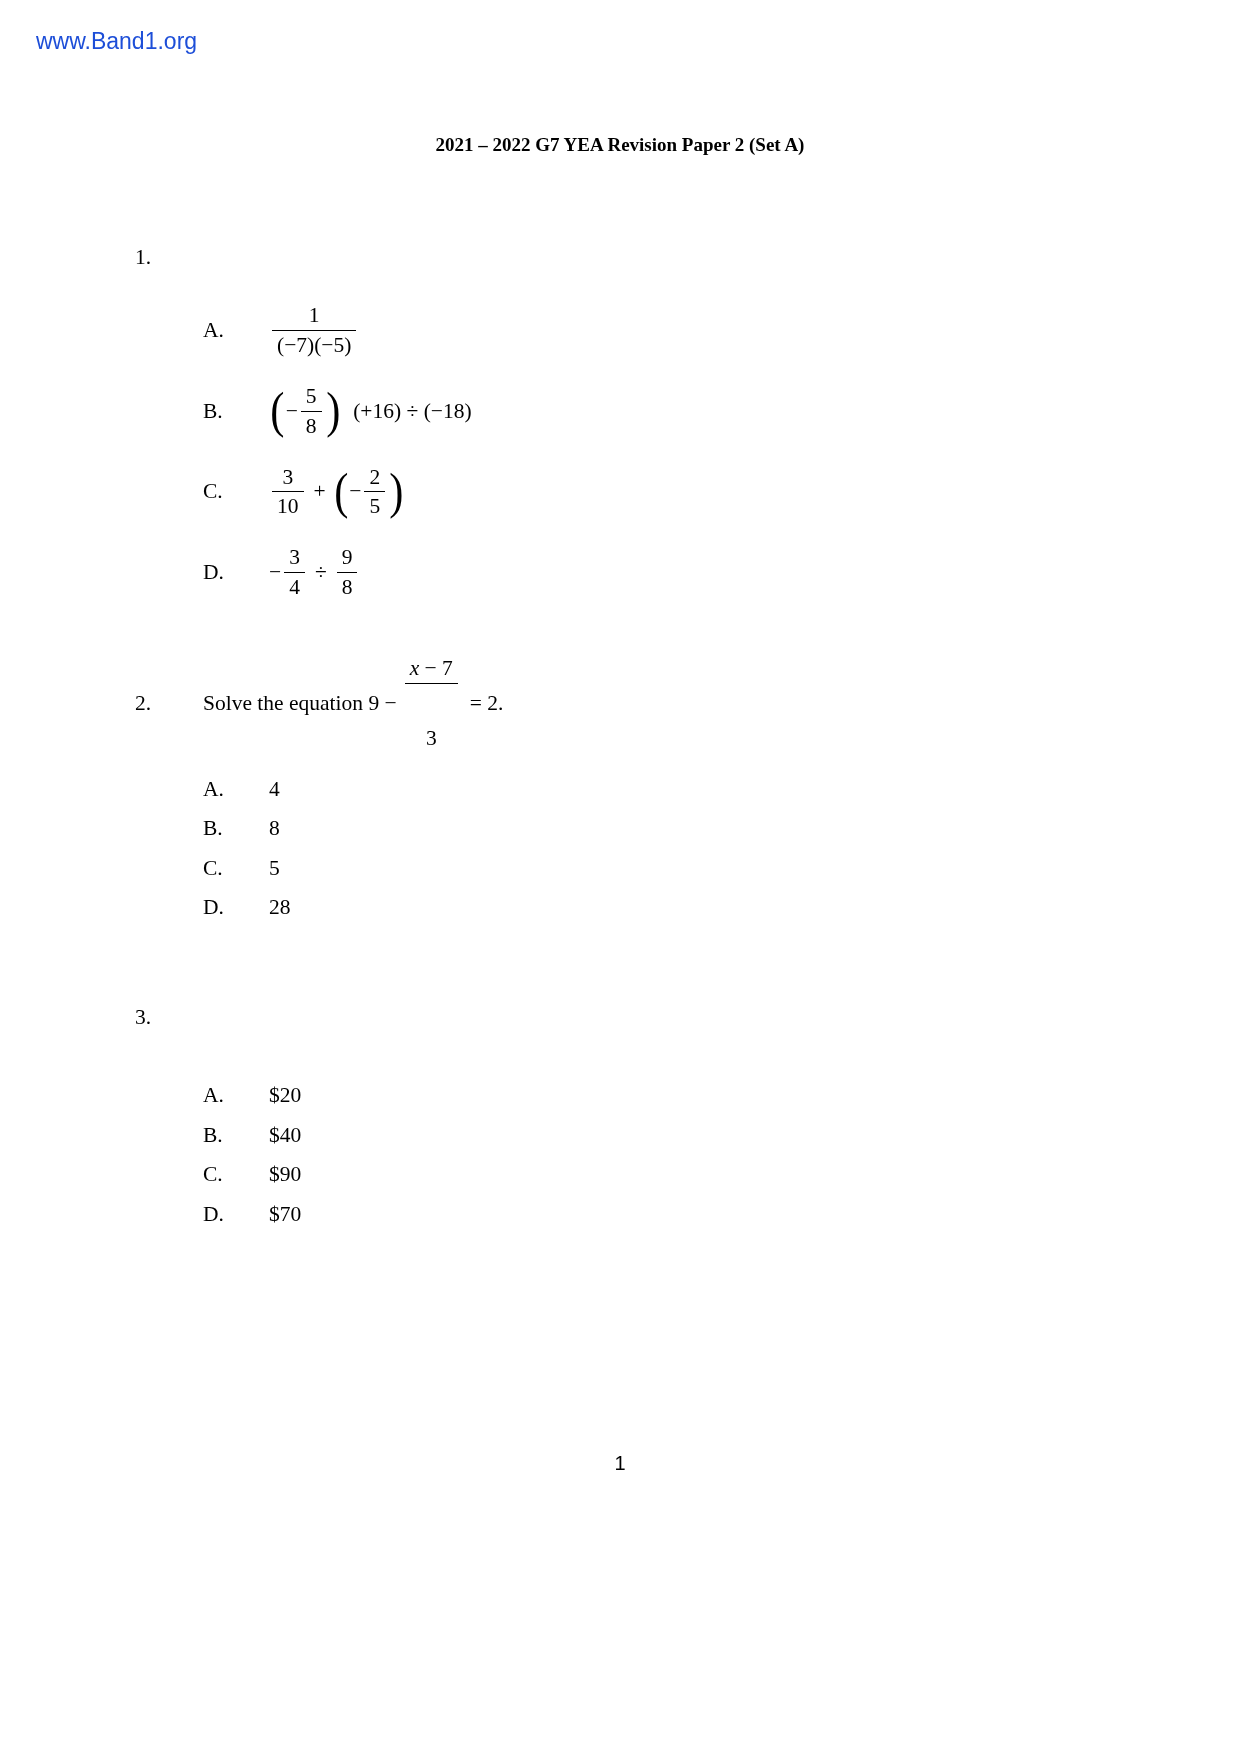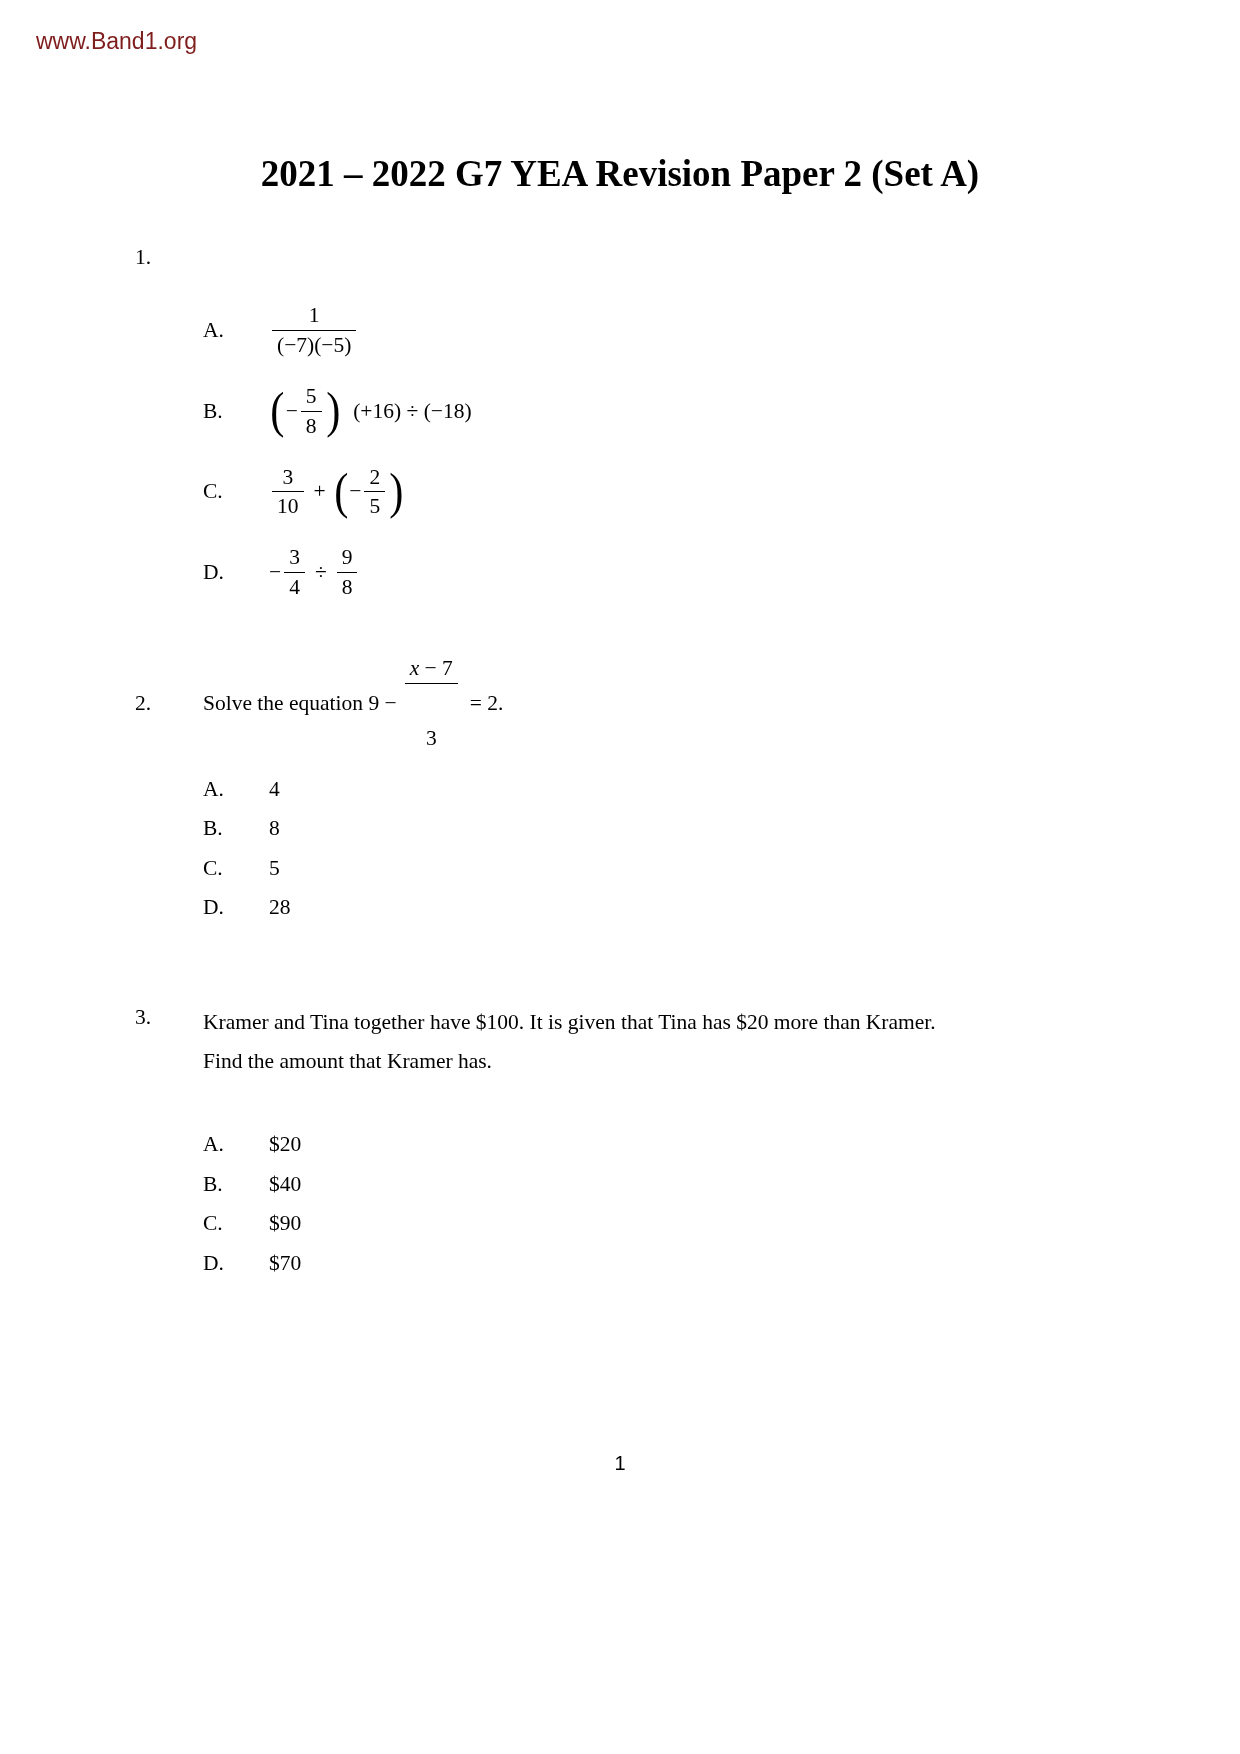--- a/index.html
+++ b/index.html
@@ -12,30 +12,30 @@
     color: #000000;
     font-size: 21.5px;
   }
 
   .site-url {
     position: absolute;
     left: 36px;
     top: 28px;
     font-family: "Liberation Sans", sans-serif;
     font-size: 23px;
-    color: #7f1d1d;
+    color: #1d4ed8;
   }
 
   .doc-title {
     position: absolute;
-    top: 152px;
+    top: 134px;
     left: 0;
     width: 100%;
     text-align: center;
-    font-size: 37px;
+    font-size: 19px;
     font-weight: bold;
     font-family: "Liberation Serif", serif;
   }
 
   .question { position: absolute; left: 0; width: 100%; }
   #q1 { top: 243px; }
   #q2 { top: 655px; }
   #q3 { top: 1003px; }
 
   .q-head { display: flex; padding-left: 135px; line-height: 1.35; }
@@ -192,24 +192,20 @@
     <div class="opt-simple">
       <span class="opt-label">D.</span>
       <span>28</span>
     </div>
   </div>
 </section>
 
 <section class="question" id="q3">
   <div class="q-head">
     <span class="q-num">3.</span>
-    <span class="q-text">
-      <span class="line" style="display:block">Kramer and Tina together have $100. It is given that Tina has $20 more than Kramer.</span>
-      <span class="line" style="display:block">Find the amount that Kramer has.</span>
-    </span>
   </div>
   <div class="opts-simple" style="margin-top:52px">
     <div class="opt-simple">
       <span class="opt-label">A.</span>
       <span>$20</span>
     </div>
     <div class="opt-simple">
       <span class="opt-label">B.</span>
       <span>$40</span>
     </div>

